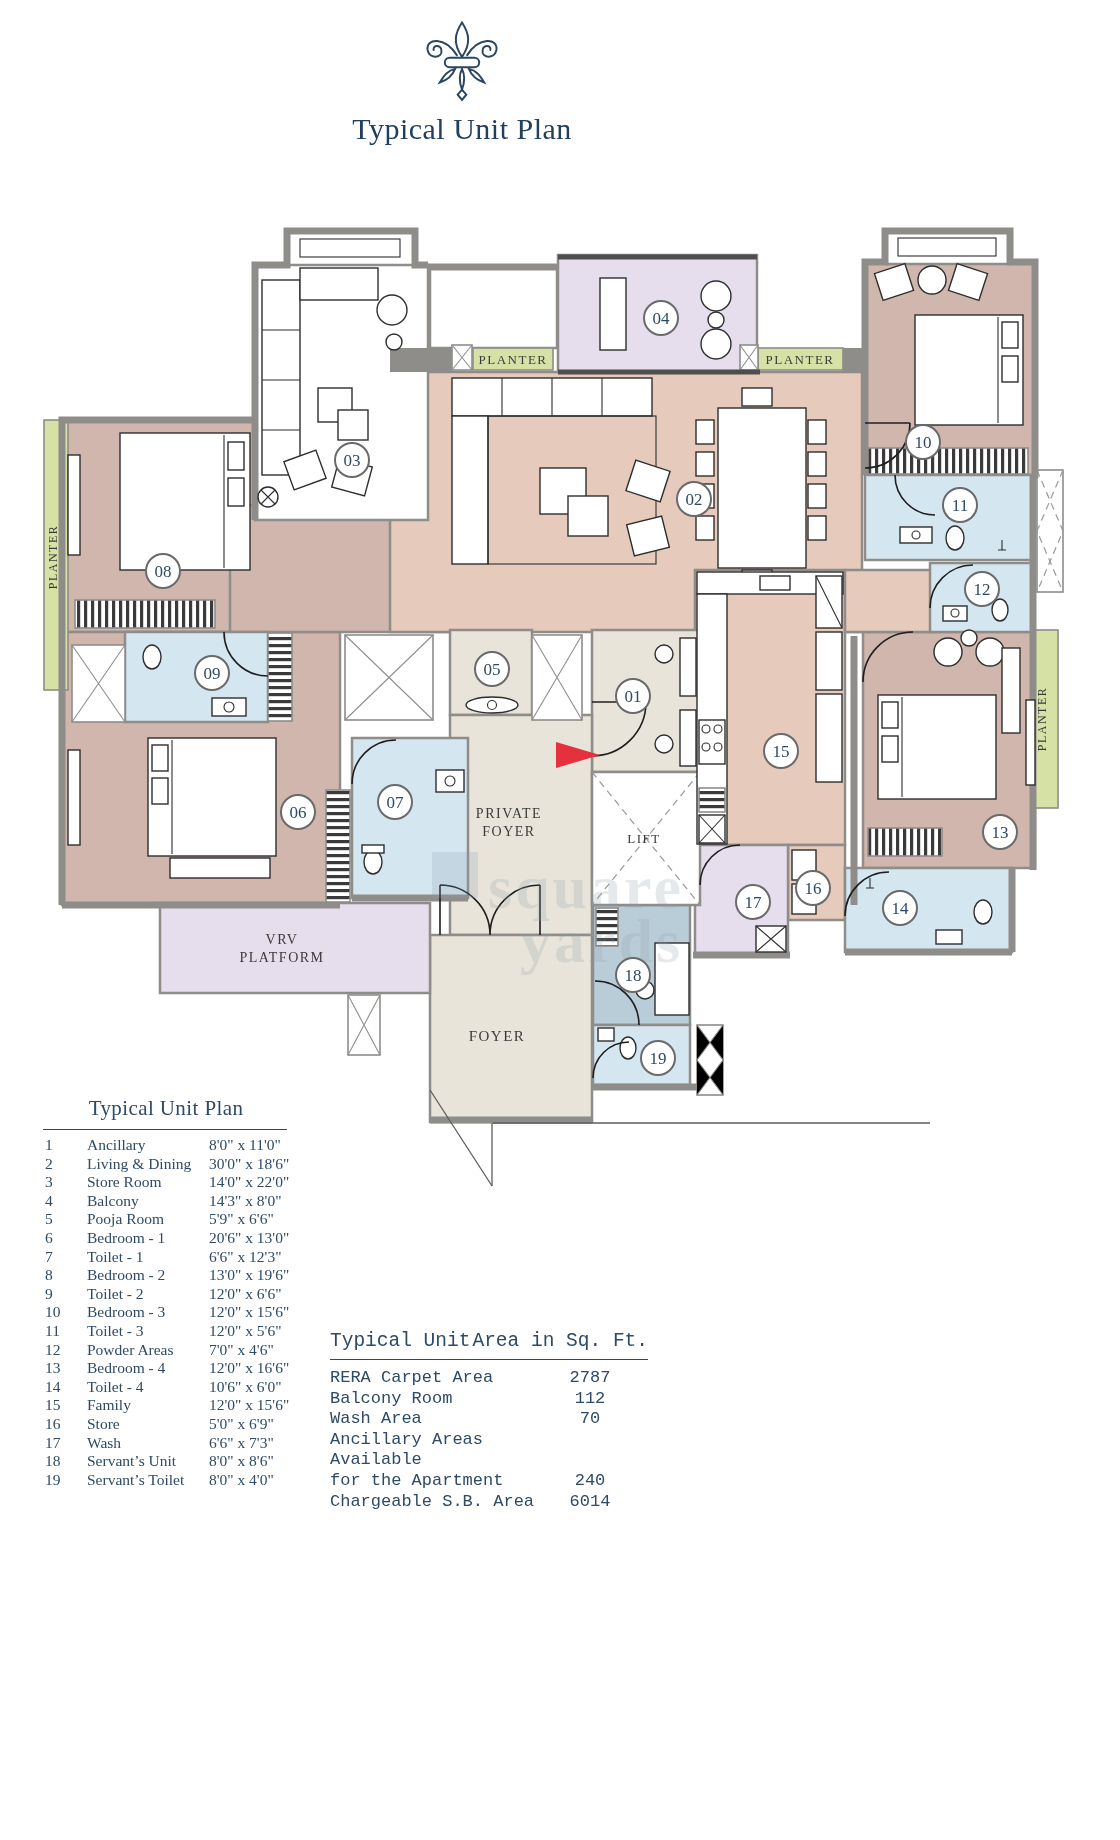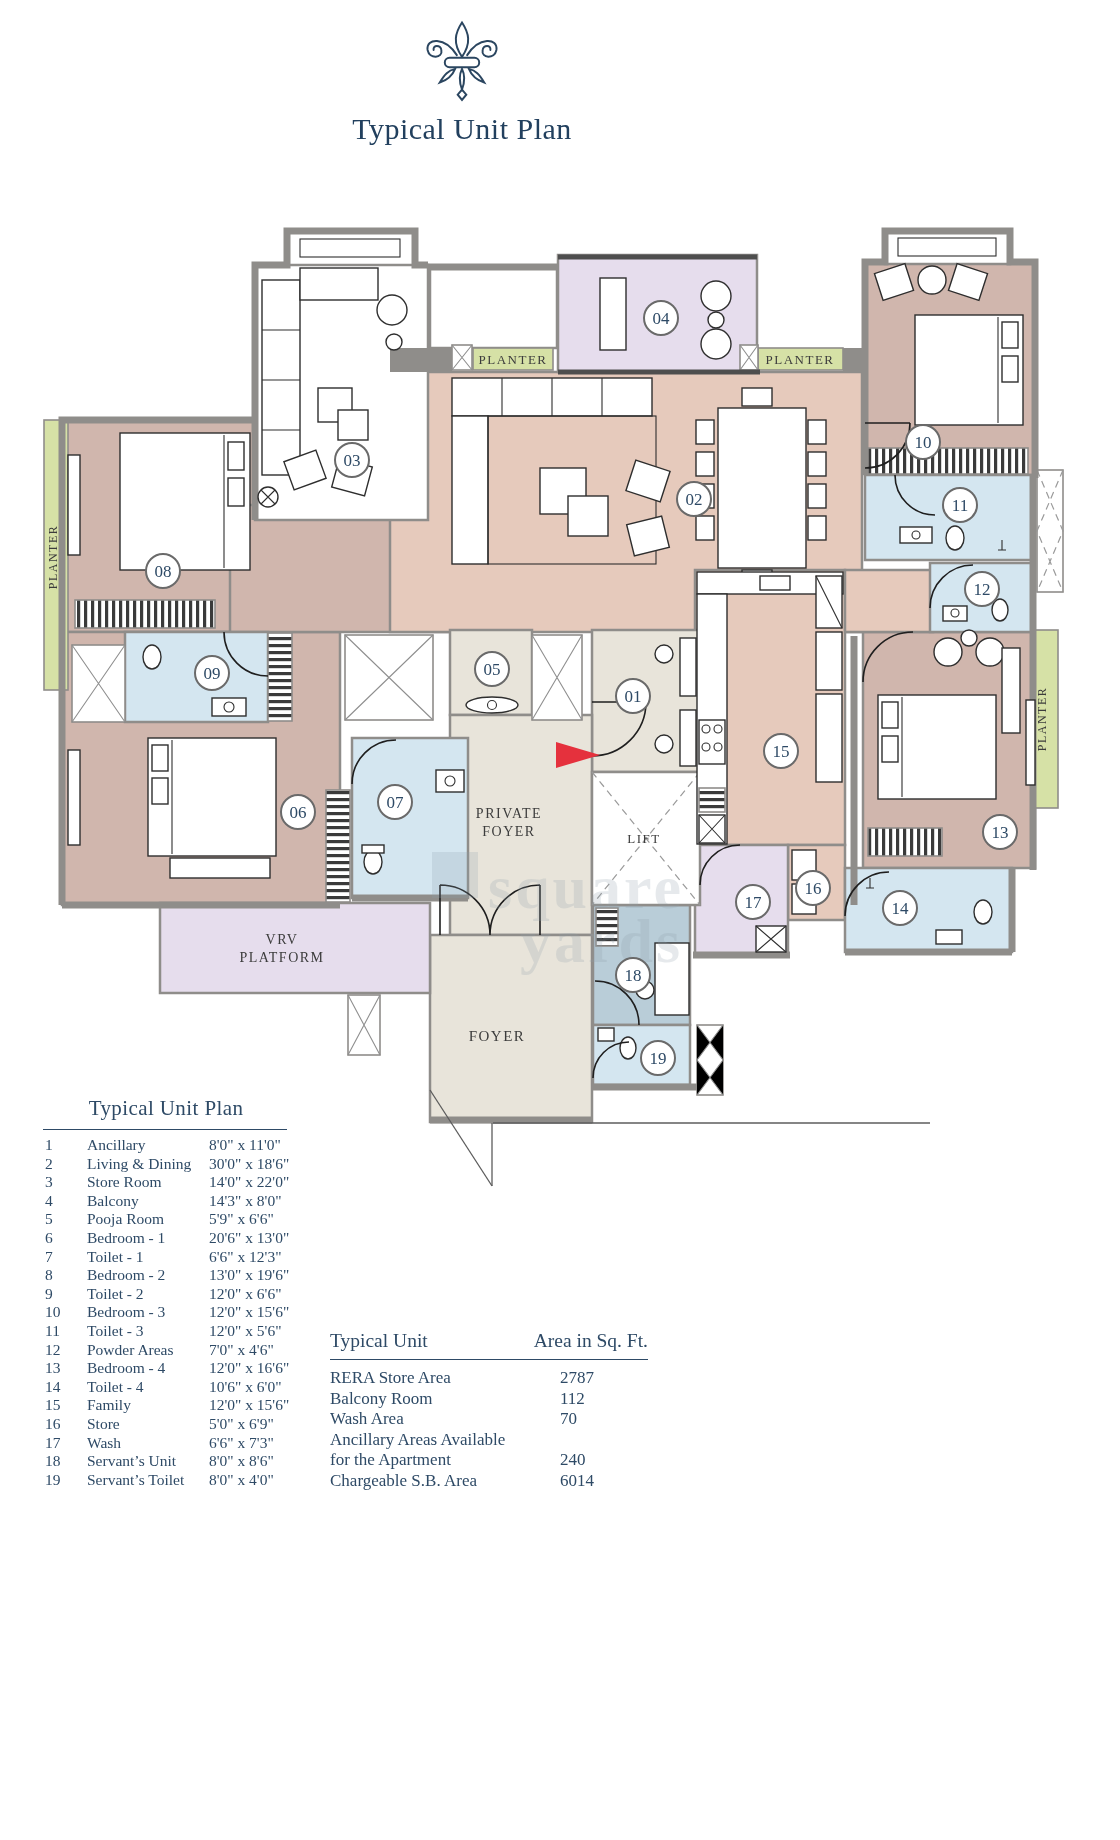--- a/index.html
+++ b/index.html
@@ -32,25 +32,25 @@
   .plan-label{fill:#3c3c3c;font-family:"Liberation Serif",serif;letter-spacing:1.5px;}
   .wm{fill:var(--watermarkcol);opacity:.22;font-weight:bold;font-family:"Liberation Serif",serif;letter-spacing:3px;}
 
   
   #legend{position:absolute;left:45px;top:1096px;width:242px;color:var(--textcol);}
   #legend-title{font-size:21px;text-align:center;letter-spacing:.4px;}
   #legend-rule{height:0;border-top:1.6px solid var(--textcol);margin:8px 0 6px -2px;width:244px;}
   .lrow{display:grid;grid-template-columns:42px 122px auto;font-size:15.5px;line-height:18.6px;white-space:nowrap;}
 
   
-  #areatable{position:absolute;left:330px;top:1330px;width:318px;color:var(--textcol);}
+  #areatable{position:absolute;left:330px;top:1330px;width:318px;color:var(--textcol);font-family:Liberation Mono, monospace;}
   #area-head{display:grid;grid-template-columns:1fr auto;font-size:19.5px;padding-bottom:7px;}
   #area-rule{border-top:1.8px solid var(--textcol);margin-bottom:8px;}
   .arow{display:grid;grid-template-columns:1fr 88px;font-size:17px;line-height:20.6px;}
-  .arow .aval{text-align:left;padding-right:28px;}
+  .arow .aval{text-align:center;padding-right:28px;}
 </style>
 </head>
 <body>
 
 <svg id="ornament" width="86" height="92" viewBox="0 0 100 100">
   <g fill="none" stroke="#2b4660" stroke-width="2.3" stroke-linecap="round">
     <path d="M50,4 C58,16 61,28 50,44 C39,28 42,16 50,4 Z"></path>
     <path d="M44,42 C30,20 8,22 10,36 C12,47 28,46 26,36 C25,30 16,30 17,36"></path>
     <path d="M56,42 C70,20 92,22 90,36 C88,47 72,46 74,36 C75,30 84,30 83,36"></path>
     <rect x="30" y="45" width="40" height="11" rx="5.5"></rect>
@@ -565,21 +565,21 @@
 </div>
 
 <div id="areatable">
   <div id="area-head">
     <span>Typical Unit</span>
     <span>Area in Sq. Ft.</span>
   </div>
   <div id="area-rule"></div>
   <div id="area-rows">
       <div class="arow">
-        <span>RERA Store Area</span>
+        <span>RERA Carpet Area</span>
         <span class="aval">2787</span>
       </div>
       <div class="arow">
         <span>Balcony Room</span>
         <span class="aval">112</span>
       </div>
       <div class="arow">
         <span>Wash Area</span>
         <span class="aval">70</span>
       </div>

